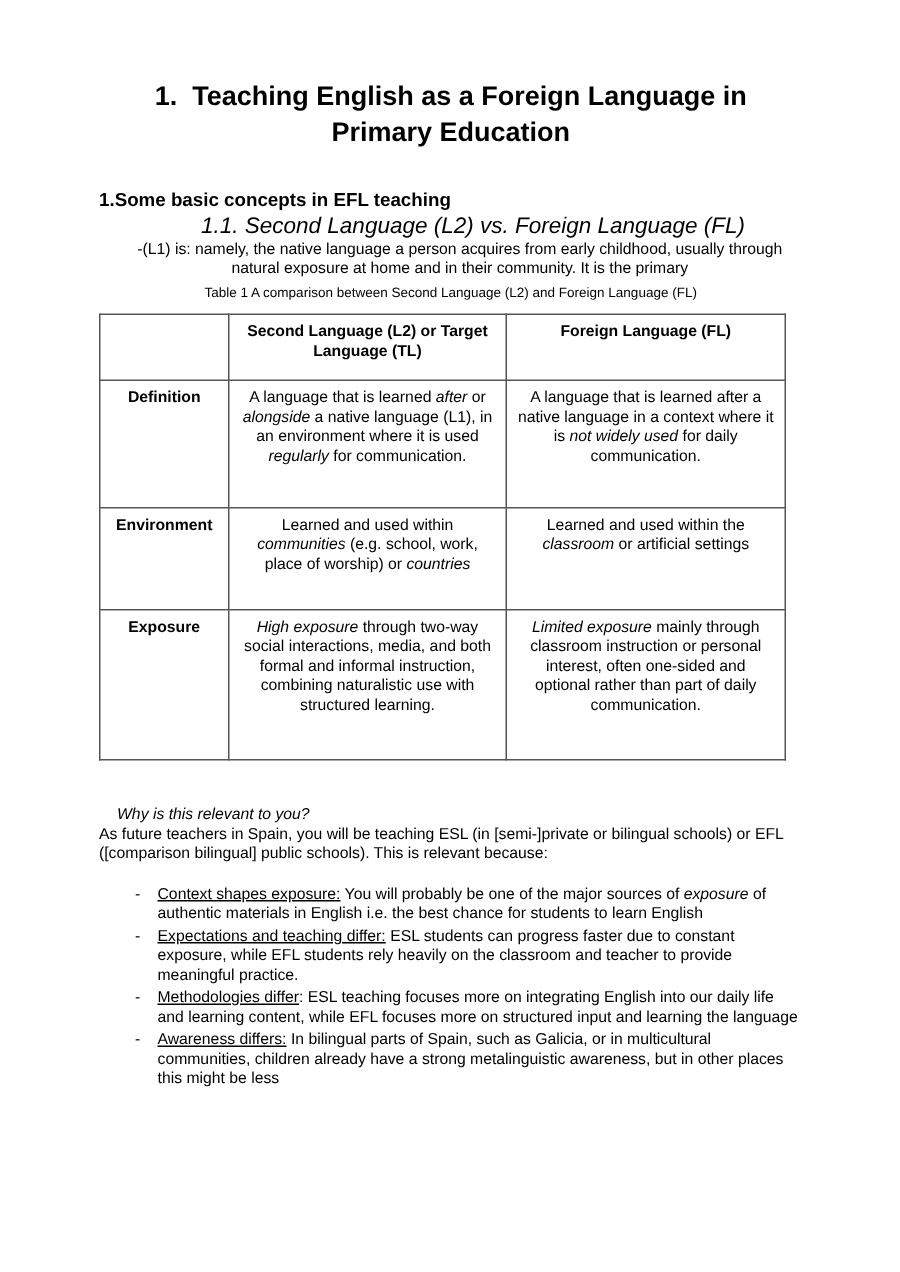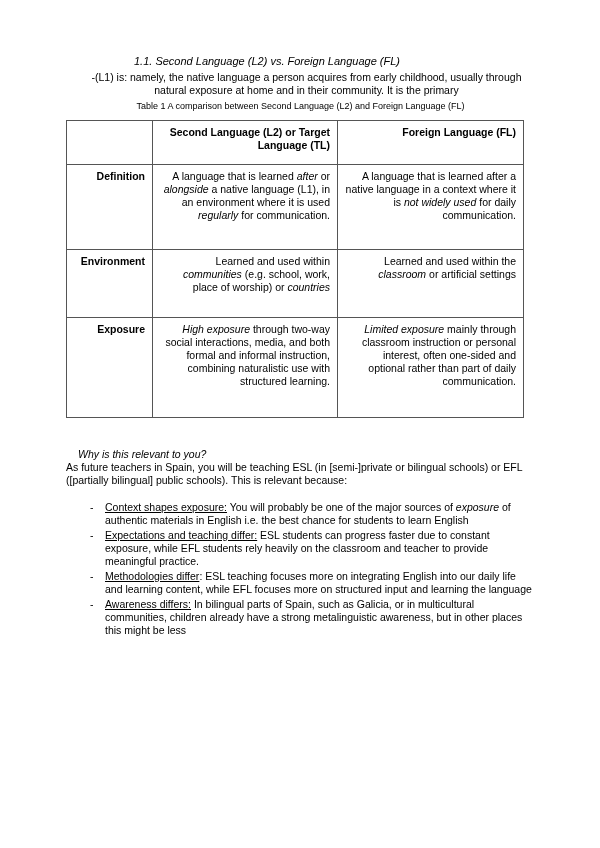--- a/index.html
+++ b/index.html
@@ -23,21 +23,21 @@
   .doc-title div { white-space: pre-wrap; }
   .section-heading {
     margin-top: 26px;
     font-size: 12.5px;
     font-weight: bold;
     line-height: 15px;
   }
   .subsection-heading {
     margin-top: 2px;
     margin-left: 68px;
-    font-size: 11px;
+    font-size: 15px;
     font-style: italic;
     line-height: 15px;
   }
   .body-text {
     font-size: 10.5px;
     line-height: 13px;
   }
   .intro-paragraph { margin-top: 2px; margin-left: 12px; text-align: center; }
   .table-caption {
     margin-top: 4px;
@@ -50,21 +50,21 @@
     border-collapse: collapse;
     table-layout: fixed;
     width: 457px;
   }
   .cmp-table col.c1 { width: 86px; }
   .cmp-table col.c2 { width: 185px; }
   .cmp-table col.c3 { width: 186px; }
   .cmp-table th, .cmp-table td {
     border: 1px solid #555555;
     vertical-align: top;
-    text-align: right;
+    text-align: center;
     font-size: 10.5px;
     line-height: 13px;
     padding: 5px 7px 12px 7px;
   }
   .cmp-table th { font-weight: bold; }
   .cmp-table td.row-label { font-weight: bold; }
   .cmp-table thead tr { height: 42px; }
   .cmp-table tbody tr:nth-child(1) { height: 85px; }
   .cmp-table tbody tr:nth-child(2) { height: 68px; }
   .cmp-table tbody tr:nth-child(3) { height: 100px; }
@@ -91,21 +91,26 @@
     margin-left: 24px;
   }
   .seg-i { font-style: italic; }
   .seg-u { text-decoration: underline; }
 </style>
 </head>
 <body>
 
 <div class="page">
 
+  <div class="doc-title">
+    <div>1.  Teaching English as a Foreign Language in</div>
+    <div>Primary Education</div>
+  </div>
 
+  <div class="section-heading">1.Some basic concepts in EFL teaching</div>
 
   <div class="subsection-heading">1.1. Second Language (L2) vs. Foreign Language (FL)</div>
 
   <p class="body-text intro-paragraph">-(L1) is: namely, the native language a person acquires from early childhood, usually through natural exposure at home and in their community. It is the primary</p>
 
   <div class="table-caption">Table 1 A comparison between Second Language (L2) and Foreign Language (FL)</div>
 
   <table class="cmp-table">
     <colgroup>
         <col class="c1">
@@ -133,21 +138,21 @@
       <tr>
         <td class="row-label">Exposure</td>
         <td><span class="seg-i">High exposure</span><span> through two-way social interactions, media, and both formal and informal instruction, combining naturalistic use with structured learning.</span></td>
         <td><span class="seg-i">Limited exposure</span><span> mainly through classroom instruction or personal interest, often one-sided and optional rather than part of daily communication.</span></td>
       </tr>
     </tbody>
   </table>
 
   <p class="body-text relevance-question">Why is this relevant to you?</p>
 
-  <p class="body-text relevance-paragraph">As future teachers in Spain, you will be teaching ESL (in [semi-]private or bilingual schools) or EFL ([partially bilingual] public schools). This is relevant because:</p>
+  <p class="body-text relevance-paragraph">As future teachers in Spain, you will be teaching ESL (in [semi-]private or bilingual schools) or EFL ([comparison bilingual] public schools). This is relevant because:</p>
 
   <ul class="bullets">
     <li>
       <span class="dash">-</span>
       <span class="li-text"><span class="seg-u">Context shapes exposure:</span><span> You will probably be one of the major sources of </span><span class="seg-i">exposure</span><span> of authentic materials in English i.e. the best chance for students to learn English</span></span>
     </li>
     <li>
       <span class="dash">-</span>
       <span class="li-text"><span class="seg-u">Expectations and teaching differ:</span><span> ESL students can progress faster due to constant exposure, while EFL students rely heavily on the classroom and teacher to provide meaningful practice.</span></span>
     </li>

